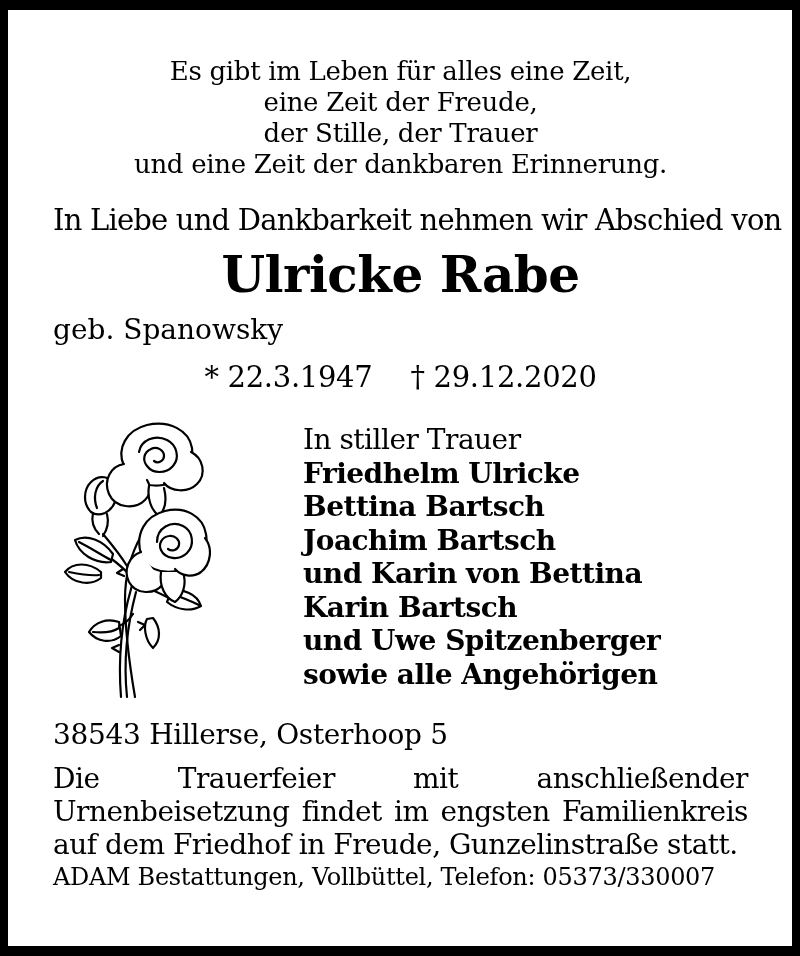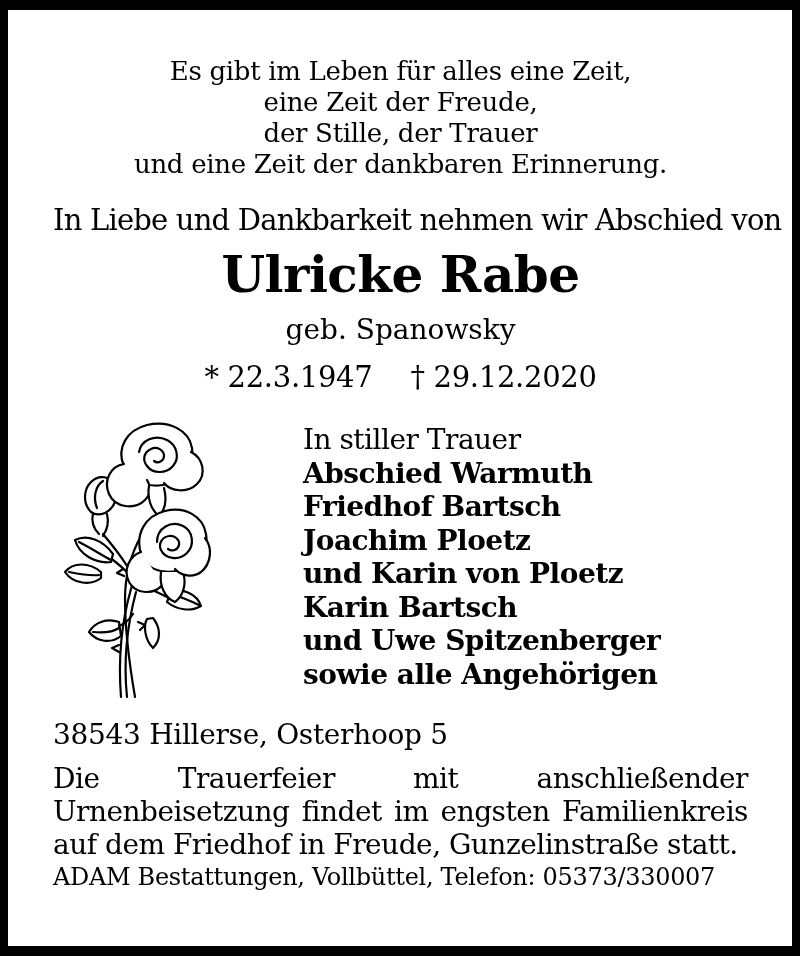--- a/index.html
+++ b/index.html
@@ -41,21 +41,20 @@
   .deceased-name {
     margin: 8px 0 0 0;
     text-align: center;
     font-size: 50px;
     line-height: 58px;
     font-weight: bold;
     letter-spacing: -0.5px;
   }
   .maiden {
     margin-top: 10px;
-    text-align: center;
     font-size: 28px;
     line-height: 32px;
   }
   .dates {
     margin-top: 14px;
     display: flex;
     justify-content: center;
     gap: 38px;
     font-size: 29px;
     line-height: 34px;
@@ -174,24 +173,24 @@
 
       <path class="bloom" d="M80 140 C74 120 84 102 104 97 C124 92 142 102 145 120 C148 138 136 154 116 157 C98 160 85 154 80 140 Z"></path>
       <path class="bloom" d="M80 138 C68 142 62 156 68 168 C75 181 94 181 102 170"></path>
       <path class="bloom" d="M100 158 C98 172 104 184 114 188 C122 182 126 170 122 158"></path>
       <path class="bloom" d="M144 124 C152 134 150 150 140 158 C132 164 120 162 114 155"></path>
       <path d="M96 128 C96 114 110 106 122 112 C132 117 134 131 126 139 C118 147 104 145 100 136 C97 130 101 123 108 122 C114 121 119 126 118 131 C117 136 111 138 107 135"></path>
     </svg>
 
     <div class="mourners">
       <div class="mourners-heading">In stiller Trauer</div>
-      <div class="mourner">Abschied Warmuth</div>
-      <div class="mourner">Friedhof Bartsch</div>
-      <div class="mourner">Joachim Ploetz</div>
-      <div class="mourner">und Karin von Ploetz</div>
+      <div class="mourner">Friedhelm Ulricke</div>
+      <div class="mourner">Bettina Bartsch</div>
+      <div class="mourner">Joachim Bartsch</div>
+      <div class="mourner">und Karin von Bettina</div>
       <div class="mourner">Karin Bartsch</div>
       <div class="mourner">und Uwe Spitzenberger</div>
       <div class="mourner">sowie alle Angehörigen</div>
     </div>
   </div>
 
   <div class="address">38543 Hillerse, Osterhoop 5</div>
 
   <p class="funeral">Die Trauerfeier mit anschließender Urnenbeisetzung findet im engsten Familienkreis auf dem Friedhof in Freude, Gunzelinstraße statt.</p>
 

